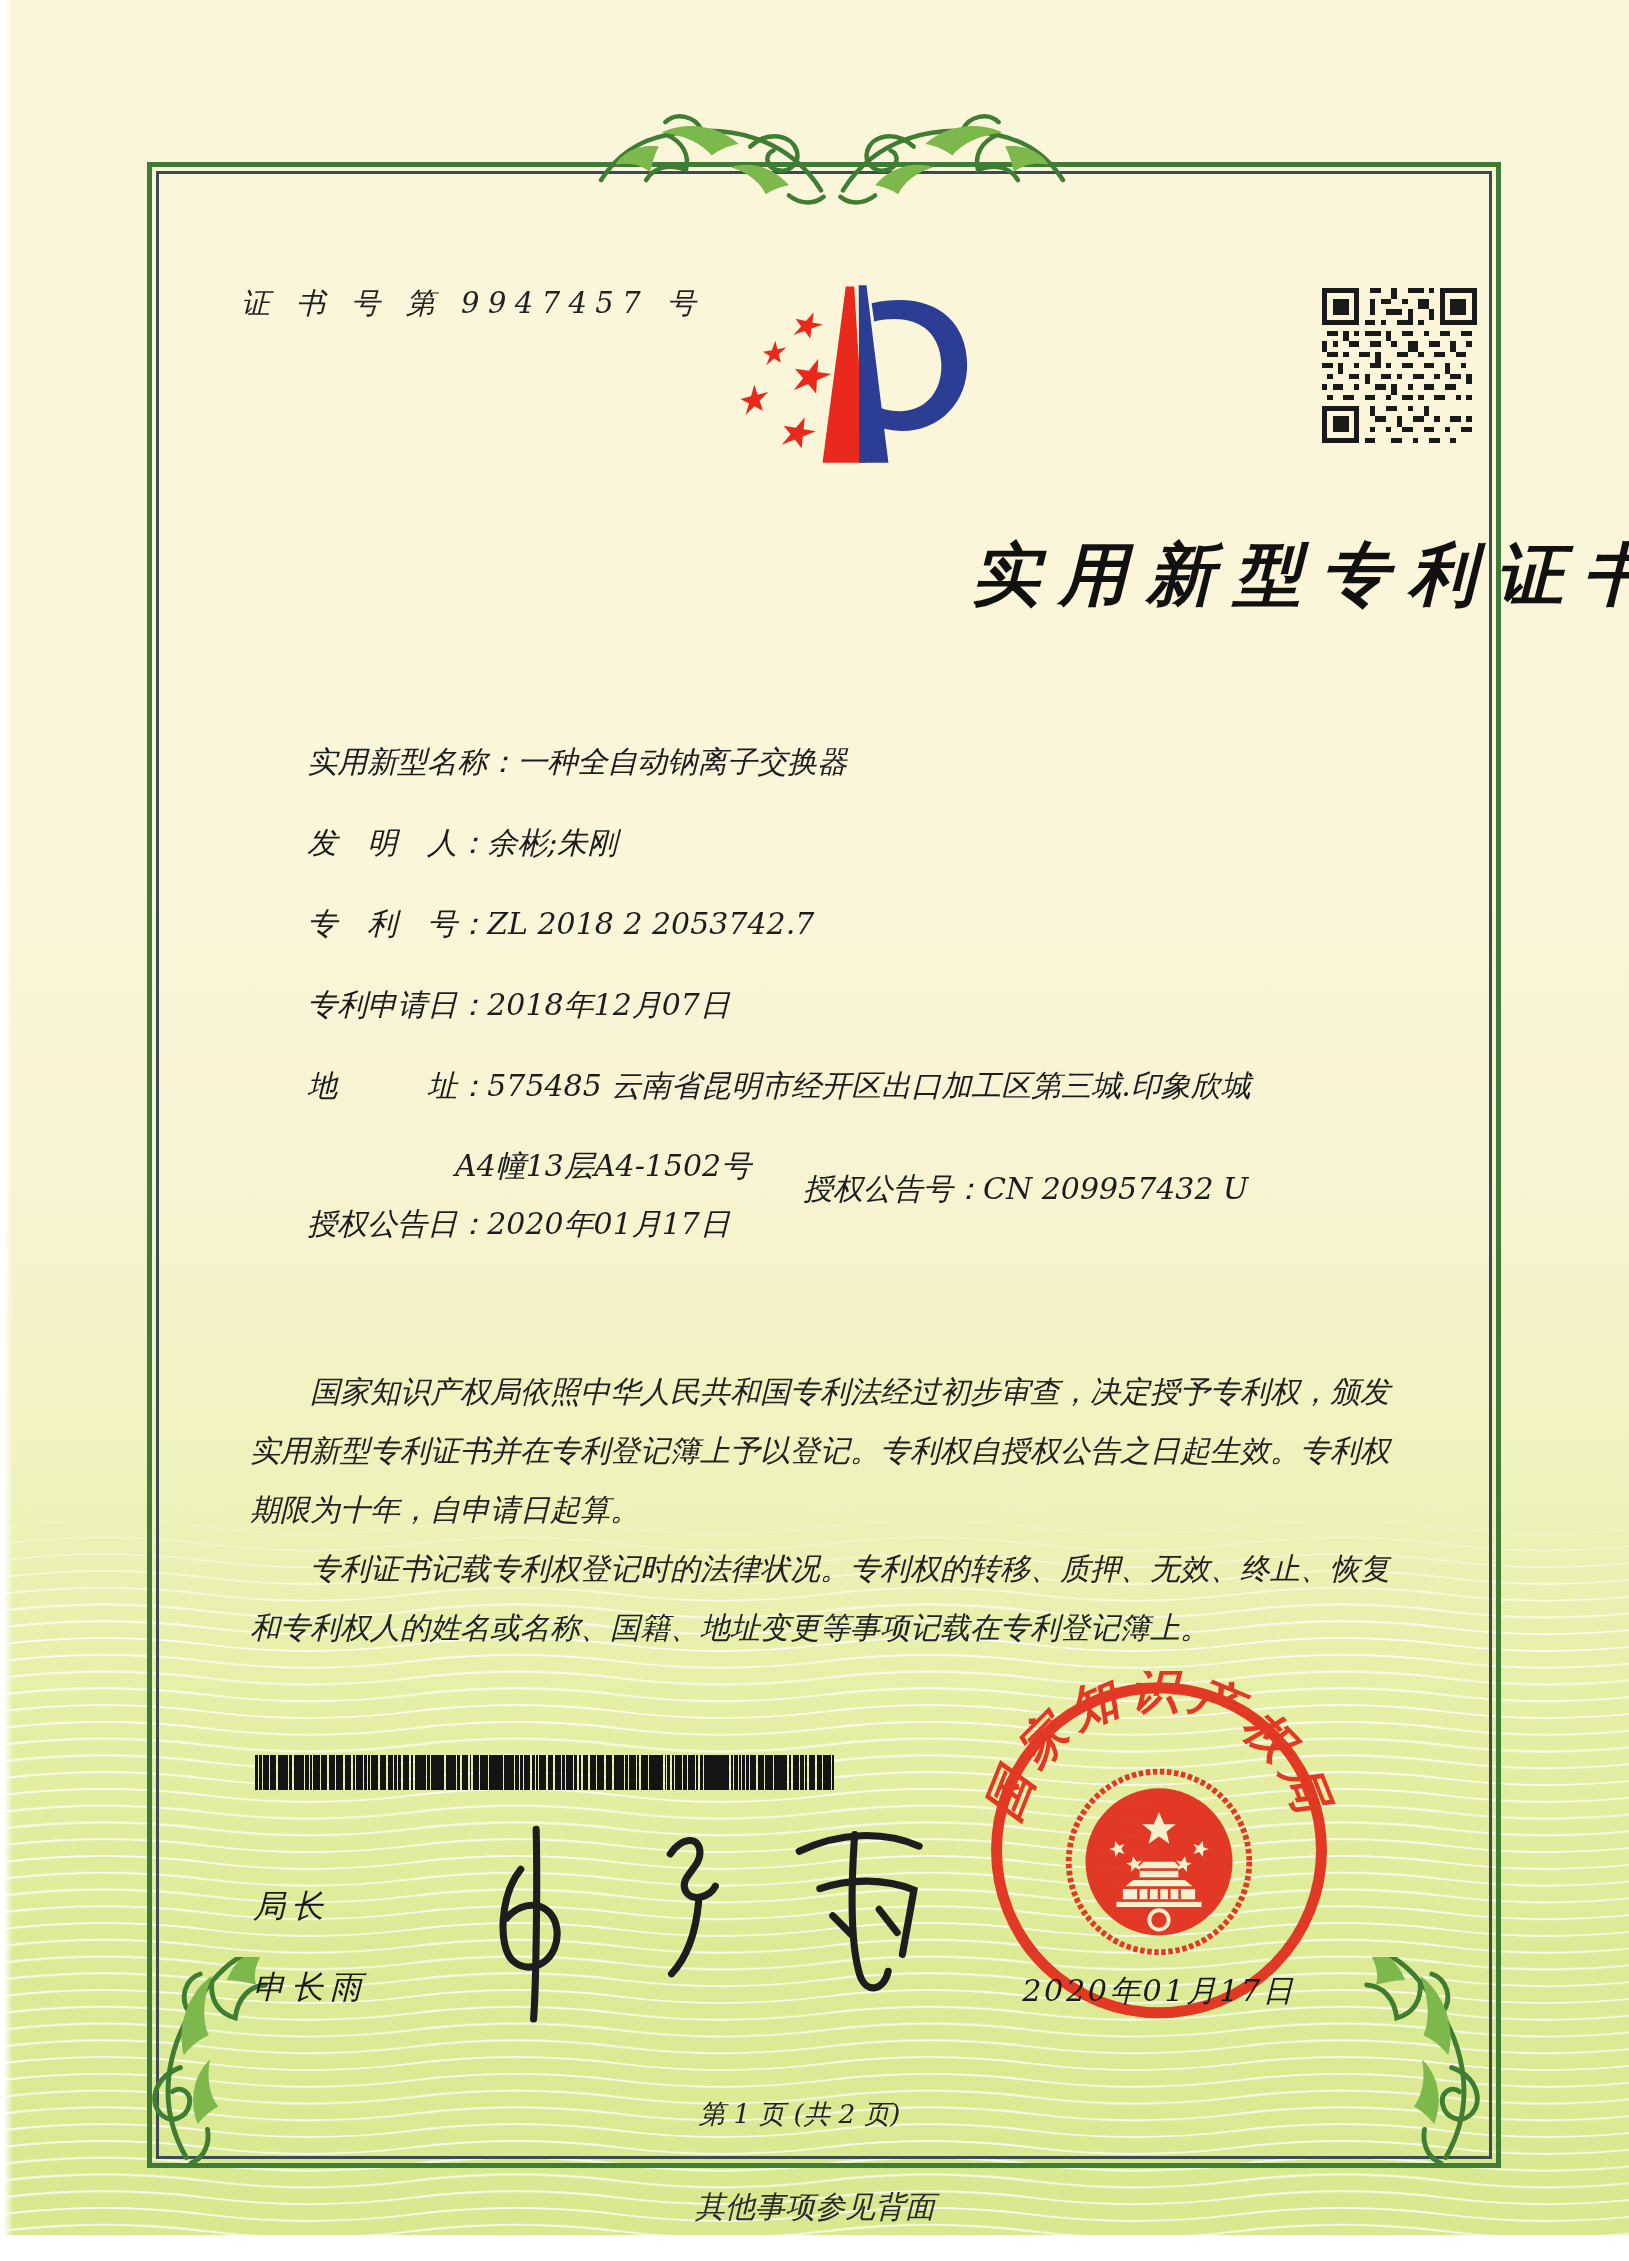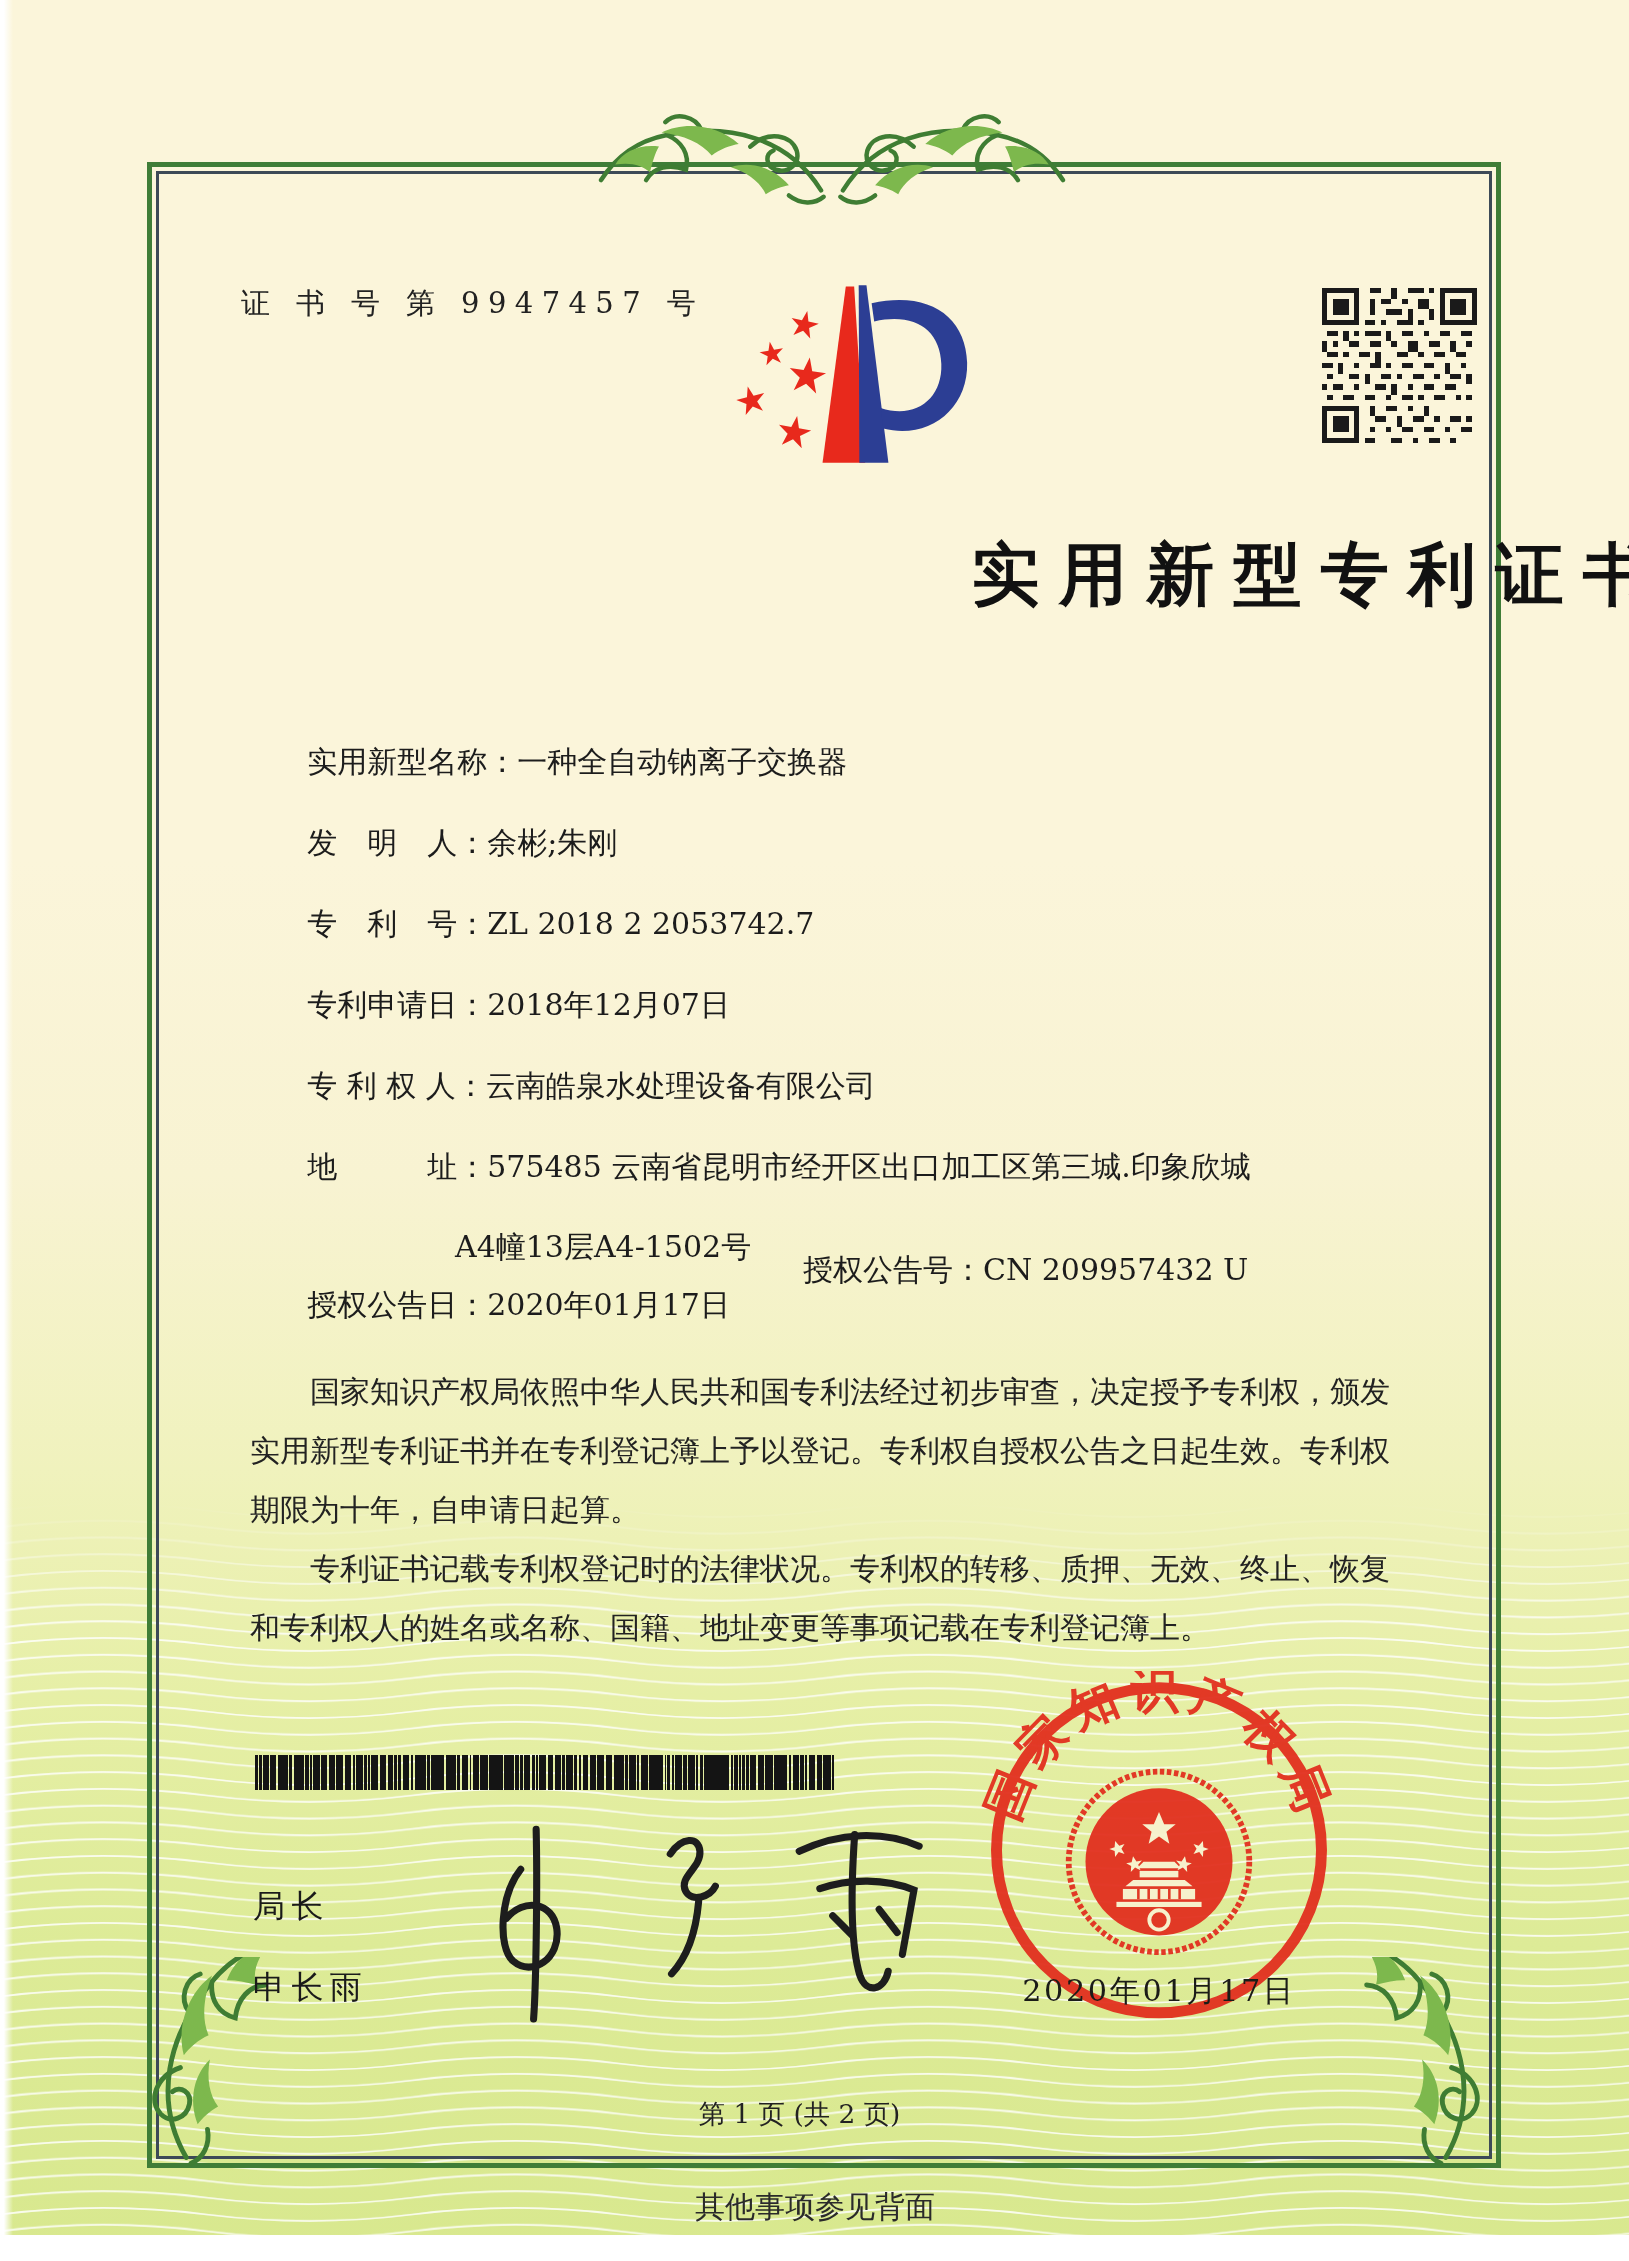--- a/index.html
+++ b/index.html
@@ -1,18 +1,18 @@
 <!DOCTYPE html>
 <html style="font-size:10.3px"><head>
 <meta charset="utf-8">
 <style>
   html,body{margin:0;padding:0;background:#ffffff;}
   .page{position:relative;width:1630px;height:2261px;overflow:hidden;
     background:linear-gradient(180deg,#fbf5da 0%,#fbf5da 38%,#f8f3d2 52%,#f0f2bd 65%,#e6efa6 75%,#ddeb97 86%,#d8e88e 100%);
-    font-family:"DejaVu Serif","Liberation Serif",serif;color:#1c1c1c;}
+    font-family:"DejaVu Serif","Liberation Serif",serif;color:#1c1c1c;font-style:italic;}
   .waves{position:absolute;left:0;top:1502px;width:1630px;height:735px;pointer-events:none;
     -webkit-mask-image:linear-gradient(180deg,transparent 0%,#000 16%);
     mask-image:linear-gradient(180deg,transparent 0%,#000 16%);}
   .edge-bottom{position:absolute;left:0;bottom:0;width:100%;height:26px;background:#ffffff;}
   .edge-left{position:absolute;left:0;top:0;width:13px;height:100%;background:linear-gradient(90deg,#ffffff 30%,rgba(255,255,255,0));}
   .frame-outer{position:absolute;left:147px;top:162px;width:1344px;height:1996px;border:5.2px solid #3f7d37;}
   .frame-inner{position:absolute;left:3.9px;top:3.9px;right:3.9px;bottom:3.9px;border:3.2px solid #3d4a57;}
   .ornament{position:absolute;pointer-events:none;}
   .cert-no{position:absolute;left:241px;top:284px;font-size:29px;letter-spacing:8.4px;color:#222;}
   .logo{position:absolute;left:696px;top:253px;width:297px;height:213px;}
@@ -147,23 +147,20 @@
     </div>
     <div class="field">
       <span class="fl">发　明　人：</span><span>余彬;朱刚</span>
     </div>
     <div class="field">
       <span class="fl">专　利　号：</span><span>ZL 2018 2 2053742.7</span>
     </div>
     <div class="field">
       <span class="fl">专利申请日：</span><span>2018年12月07日</span>
     </div>
-    <div class="field">
-      <span class="fl">专 利 权 人：</span><span>云南皓泉水处理设备有限公司</span>
-    </div>
     <div class="field addr-wrap">
       <span class="fl">地　　　址：</span><span>575485 云南省昆明市经开区出口加工区第三城.印象欣城</span>
       <div class="addr2">A4幢13层A4-1502号</div>
     </div>
     <div class="field">
       <span class="fl">授权公告日：</span><span>2020年01月17日</span>
       <span class="grant-right"><span>授权公告号：</span><span>CN 209957432 U</span></span>
     </div>
   </div>
 

